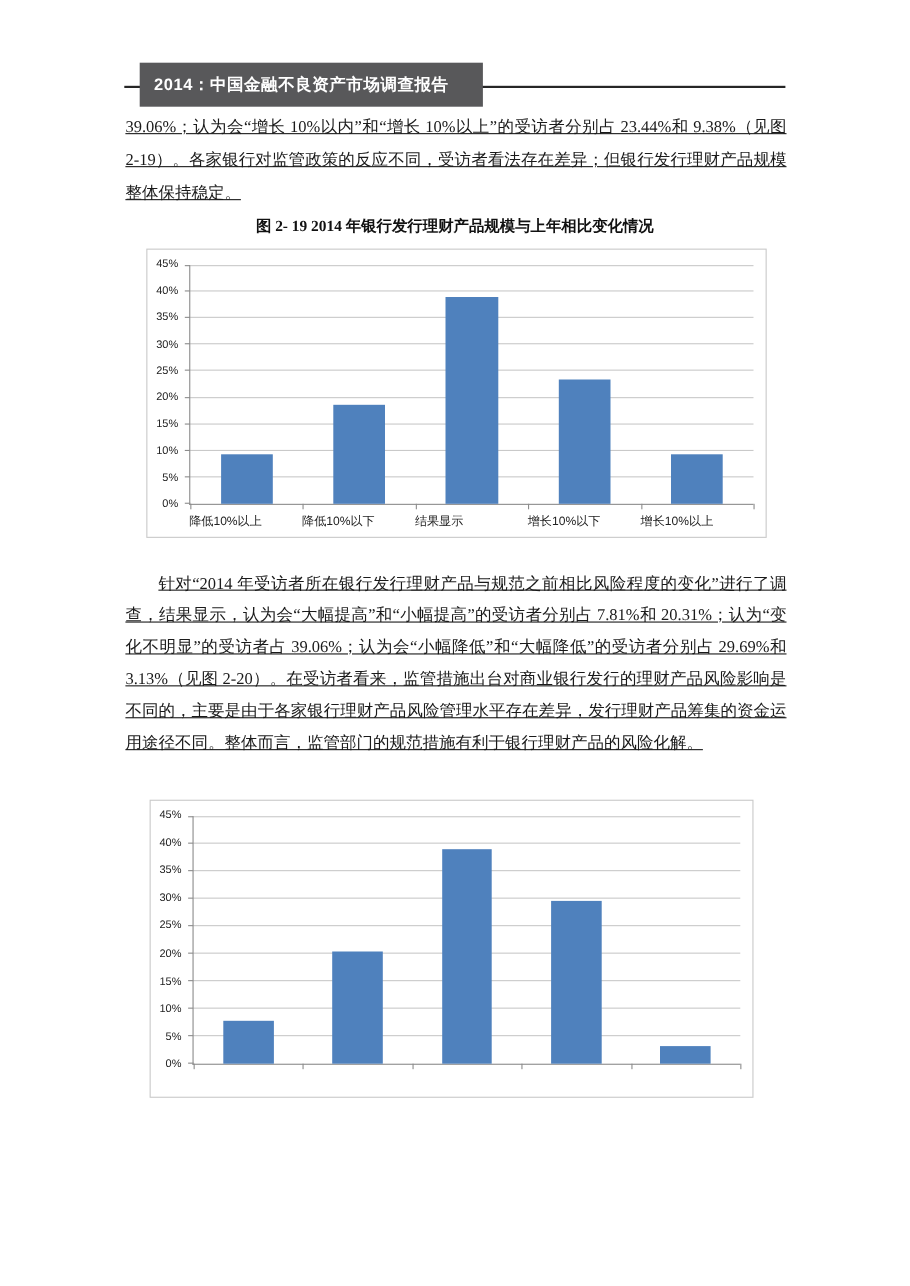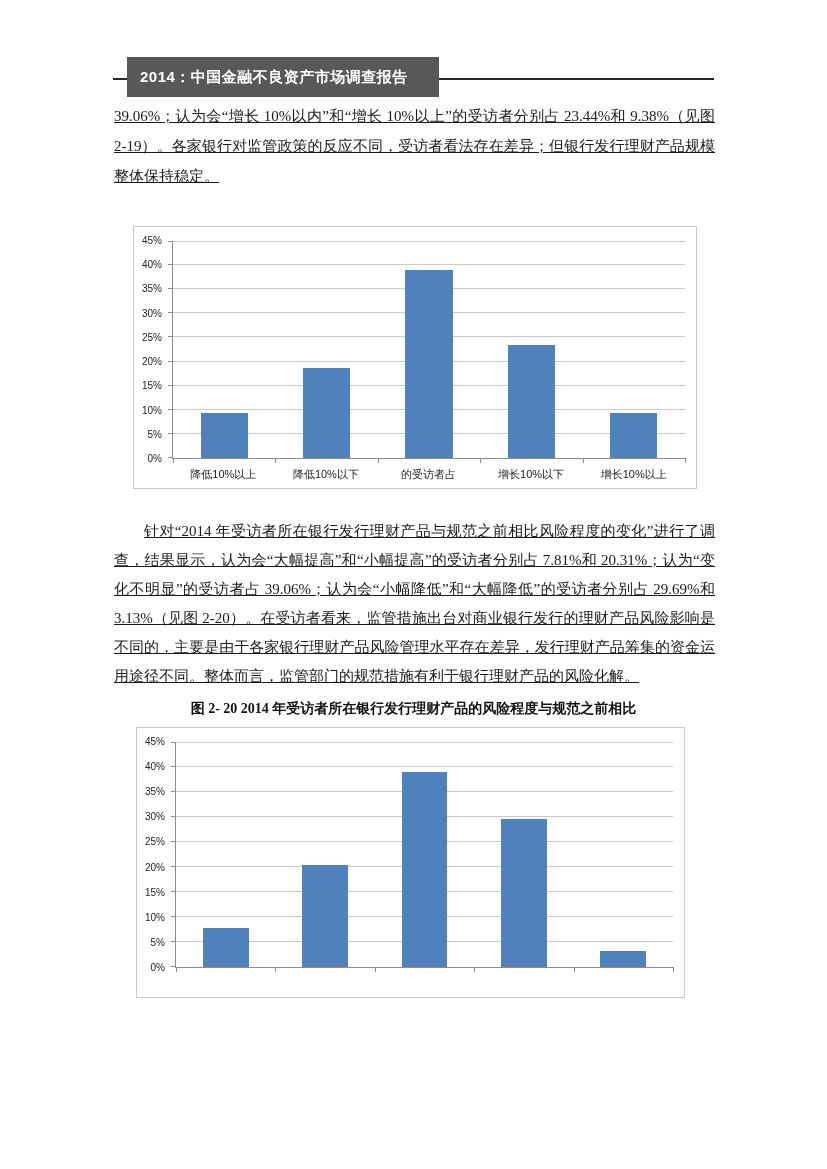--- a/index.html
+++ b/index.html
@@ -48,39 +48,40 @@
   .xtick-mark{position:absolute;bottom:-5px;width:1px;height:5px;background:var(--axis-color);}
   .y-axis-labels{
     position:absolute;left:0;top:14px;bottom:29px;width:33px;
     font-family:"Liberation Sans","DejaVu Sans",sans-serif;font-size:10px;color:#222;
   }
   .ytick{position:absolute;left:0;right:5px;text-align:right;height:12px;line-height:12px;}
   .x-axis-labels{
     position:absolute;left:38px;right:11px;bottom:5px;height:18px;display:flex;
     font-family:"Liberation Sans","DejaVu Sans",sans-serif;font-size:11px;color:#222;
   }
-  .xcat{flex:1;text-align:center;white-space:nowrap;line-height:18px;}
+  .xcat{flex:1;text-align:left;white-space:nowrap;line-height:18px;}
   .footer{
     position:absolute;left:0;top:1080px;width:827px;text-align:center;
     font-family:"Liberation Sans","DejaVu Sans",sans-serif;
     font-weight:bold;font-size:12px;color:#1a1a1a;
   }
 </style>
 </head>
 <body>
 
 <div class="page">
 
   <div class="header-rule"></div>
   <div class="header-box">
     <span>2014：中国金融不良资产市场调查报告</span>
   </div>
 
   <div class="para" id="para1">39.06%；认为会“增长 10%以内”和“增长 10%以上”的受访者分别占 23.44%和 9.38%（见图 2-19）。各家银行对监管政策的反应不同，受访者看法存在差异；但银行发行理财产品规模整体保持稳定。</div>
 
+  <div class="fig-title" id="figTitle1">图 2- 19 2014 年银行发行理财产品规模与上年相比变化情况</div>
 
   <div class="chart" id="chart1">
     <div class="plot-area">
         <div class="ytick-mark" style="bottom: 0%;"></div>
         <div class="gridline" style="bottom: 11.1111%;"></div>
         <div class="ytick-mark" style="bottom: 11.1111%;"></div>
         <div class="gridline" style="bottom: 22.2222%;"></div>
         <div class="ytick-mark" style="bottom: 22.2222%;"></div>
         <div class="gridline" style="bottom: 33.3333%;"></div>
         <div class="ytick-mark" style="bottom: 33.3333%;"></div>
@@ -116,29 +117,28 @@
         <div class="ytick" style="bottom: calc(44.4444% - 6px);">20%</div>
         <div class="ytick" style="bottom: calc(55.5556% - 6px);">25%</div>
         <div class="ytick" style="bottom: calc(66.6667% - 6px);">30%</div>
         <div class="ytick" style="bottom: calc(77.7778% - 6px);">35%</div>
         <div class="ytick" style="bottom: calc(88.8889% - 6px);">40%</div>
         <div class="ytick" style="bottom: calc(100% - 6px);">45%</div>
       </div>
     <div class="x-axis-labels">
         <div class="xcat">降低10%以上</div>
         <div class="xcat">降低10%以下</div>
-        <div class="xcat">的受访者占</div>
+        <div class="xcat">结果显示</div>
         <div class="xcat">增长10%以下</div>
         <div class="xcat">增长10%以上</div>
       </div>
   </div>
 
   <div class="para" id="para2">针对“2014 年受访者所在银行发行理财产品与规范之前相比风险程度的变化”进行了调查，结果显示，认为会“大幅提高”和“小幅提高”的受访者分别占 7.81%和 20.31%；认为“变化不明显”的受访者占 39.06%；认为会“小幅降低”和“大幅降低”的受访者分别占 29.69%和 3.13%（见图 2-20）。在受访者看来，监管措施出台对商业银行发行的理财产品风险影响是不同的，主要是由于各家银行理财产品风险管理水平存在差异，发行理财产品筹集的资金运用途径不同。整体而言，监管部门的规范措施有利于银行理财产品的风险化解。</div>
 
-  <div class="fig-title" id="figTitle2">图 2- 20 2014 年受访者所在银行发行理财产品的风险程度与规范之前相比</div>
 
   <div class="chart" id="chart2">
     <div class="plot-area">
         <div class="ytick-mark" style="bottom: 0%;"></div>
         <div class="gridline" style="bottom: 11.1111%;"></div>
         <div class="ytick-mark" style="bottom: 11.1111%;"></div>
         <div class="gridline" style="bottom: 22.2222%;"></div>
         <div class="ytick-mark" style="bottom: 22.2222%;"></div>
         <div class="gridline" style="bottom: 33.3333%;"></div>
         <div class="ytick-mark" style="bottom: 33.3333%;"></div>

